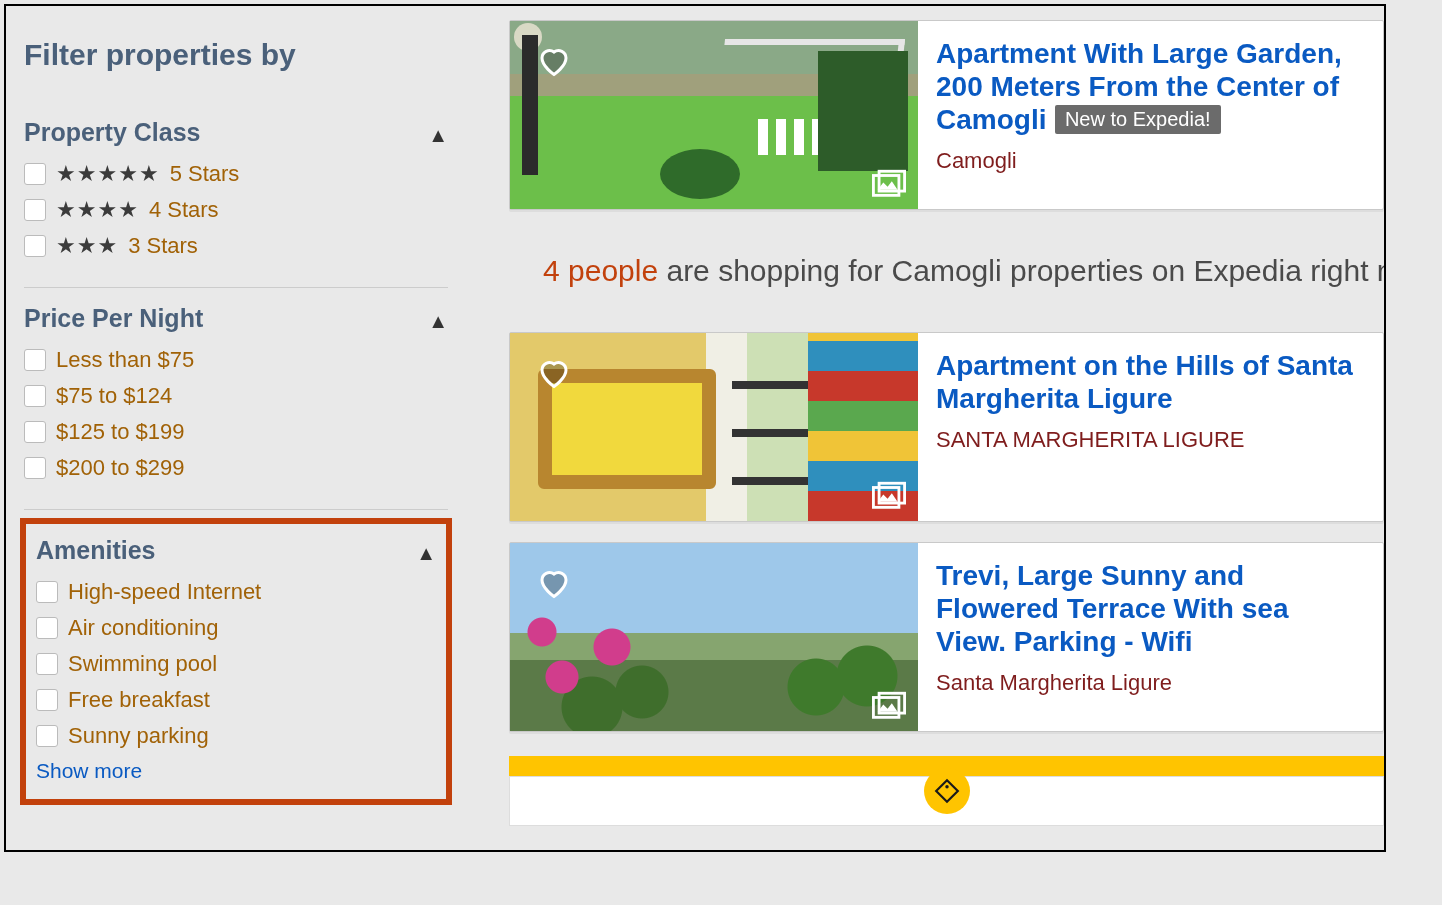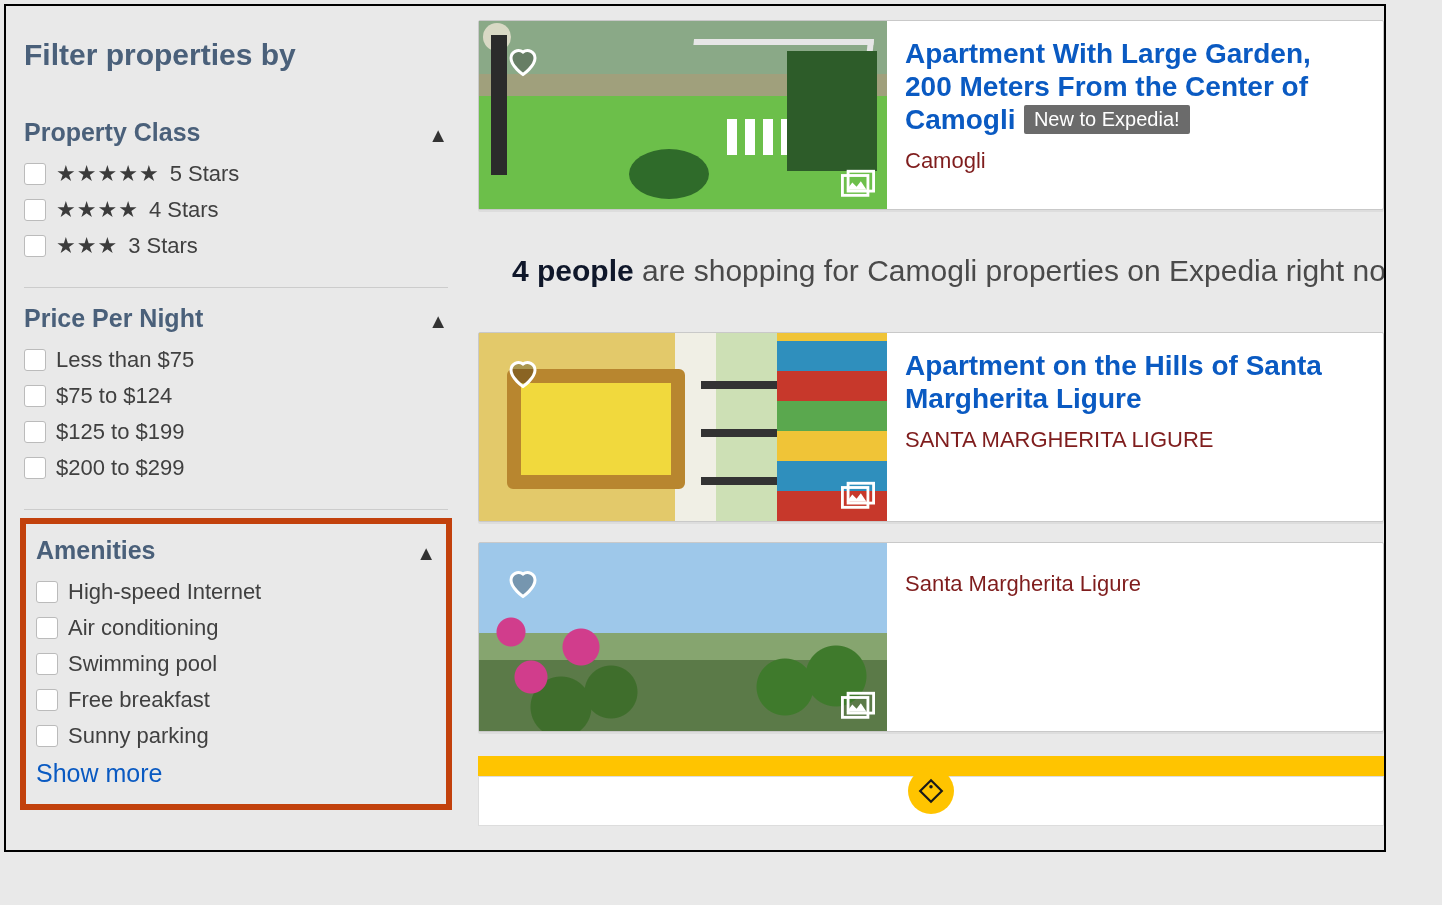--- a/index.html
+++ b/index.html
@@ -11,20 +11,21 @@
     overflow: hidden;
   }
   .frame {
     border: 2px solid #000;
     width: 1382px;
     height: 848px;
     margin: 4px;
     background: #e9e9e9;
     display: flex;
     overflow: hidden;
+    gap: 31px;
   }
   
   .sidebar {
     width: 460px;
     padding: 18px 14px 18px 14px;
   }
   .filter-title {
     color: #4a607a;
     font-size: 30px;
     font-weight: 700;
@@ -65,26 +66,26 @@
     border-radius: 3px;
     background: #fff;
     flex: none;
   }
   .stars {
     color: #3b3b3b;
     font-size: 22px;
     letter-spacing: 1px;
   }
   .opt-label {
-    color: #404040;
+    color: #a16207;
     font-size: 22px;
   }
   .show-more {
     color: #0a5ac2;
-    font-size: 25px;
+    font-size: 21px;
     margin-top: 4px;
     cursor: pointer;
   }
   .highlight {
     border: 6px solid #c2410c;
     padding: 12px 10px 16px 10px;
     margin: 8px 0;
   }
   
   .main {
@@ -153,21 +154,21 @@
   .shoppers {
     display: flex;
     align-items: center;
     gap: 24px;
     padding: 6px 10px;
     white-space: nowrap;
     overflow: hidden;
     font-size: 30px;
     color: #4a4a4a;
   }
-  .shoppers strong { font-weight: 700; color:#0f172a; }
+  .shoppers strong { font-weight: 400; color:#c2410c; }
   .people-icon { display:inline-block; width:84px; height:70px; }
   .bottom-strip {
     position: relative;
     height: 70px;
     margin-top: 4px;
   }
   .yellow-bar {
     position:absolute; left:0; right:0; top:0; height:20px; background:#ffc400;
   }
   .white-bar {
@@ -371,20 +372,21 @@
         </span>
         <span class="gallery-icon">
           <svg viewBox="0 0 24 20">
               <rect x="1" y="4" width="18" height="14" fill="none" stroke="#fff" stroke-width="2"></rect>
               <rect x="5" y="1" width="18" height="14" fill="none" stroke="#fff" stroke-width="2"></rect>
               <path d="M4 14 l4 -5 3 3 3 -4 4 6z" fill="#fff"></path>
             </svg>
         </span>
       </div>
       <div class="card-body">
+        <a class="prop-title"><span>Trevi, Large Sunny and Flowered Terrace With sea View. Parking - Wifi</span></a>
         <div class="prop-sub">Santa Margherita Ligure</div>
       </div>
     </div>
 
     <div class="bottom-strip">
       <div class="yellow-bar"></div>
       <div class="white-bar"></div>
       <div class="deal-icon">
         <svg viewBox="0 0 24 24" width="26" height="26">
             <path d="M12 2 L22 12 L12 22 L2 12 Z" fill="none" stroke="#1a1a1a" stroke-width="2"></path>

